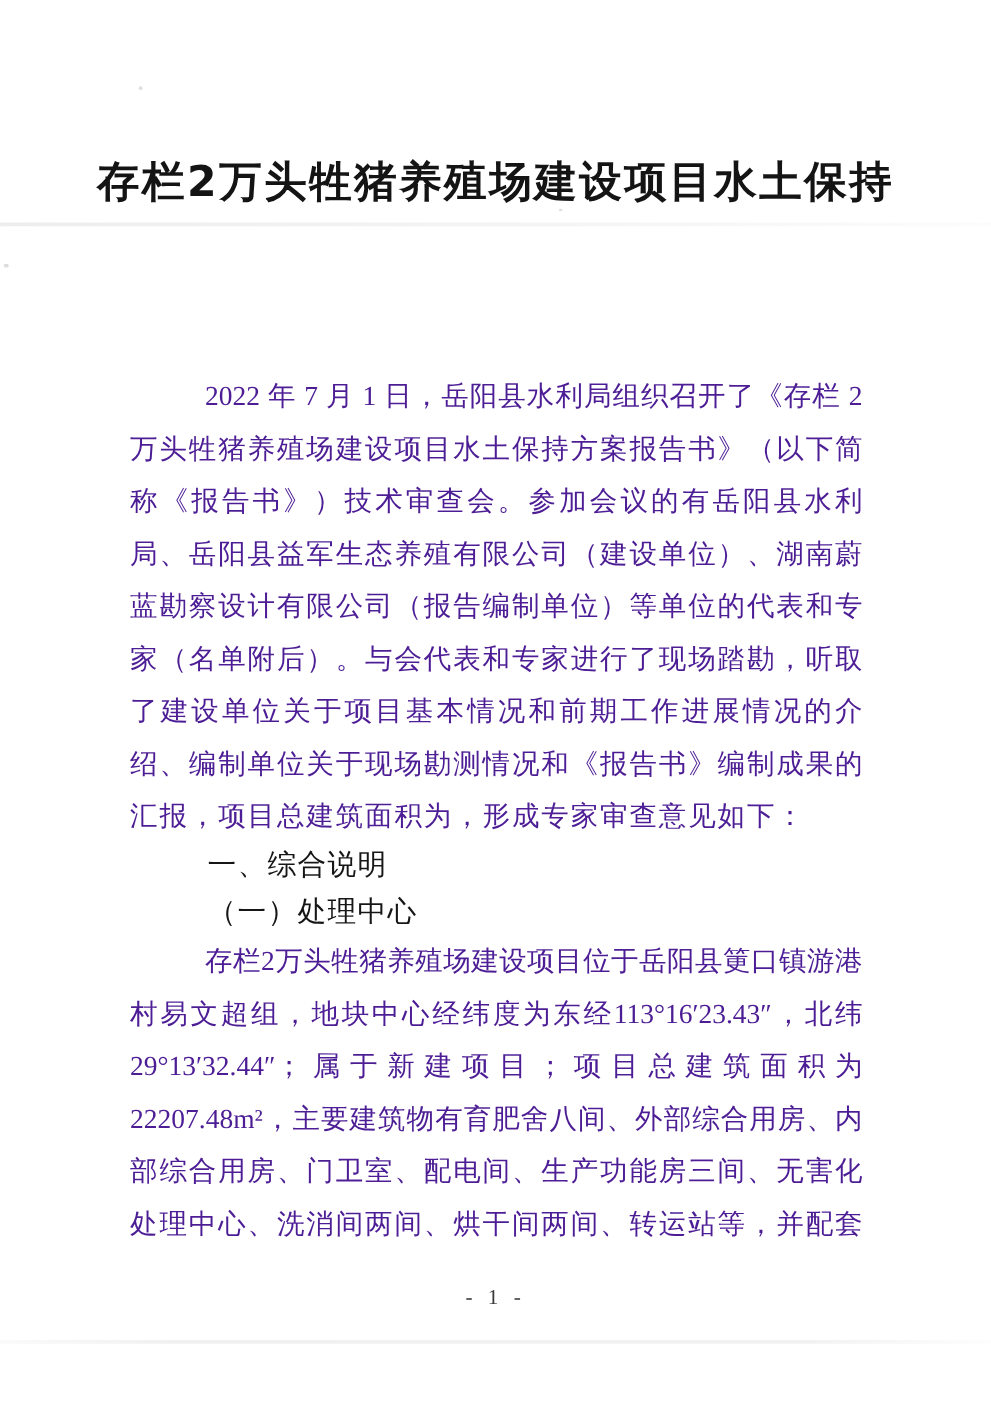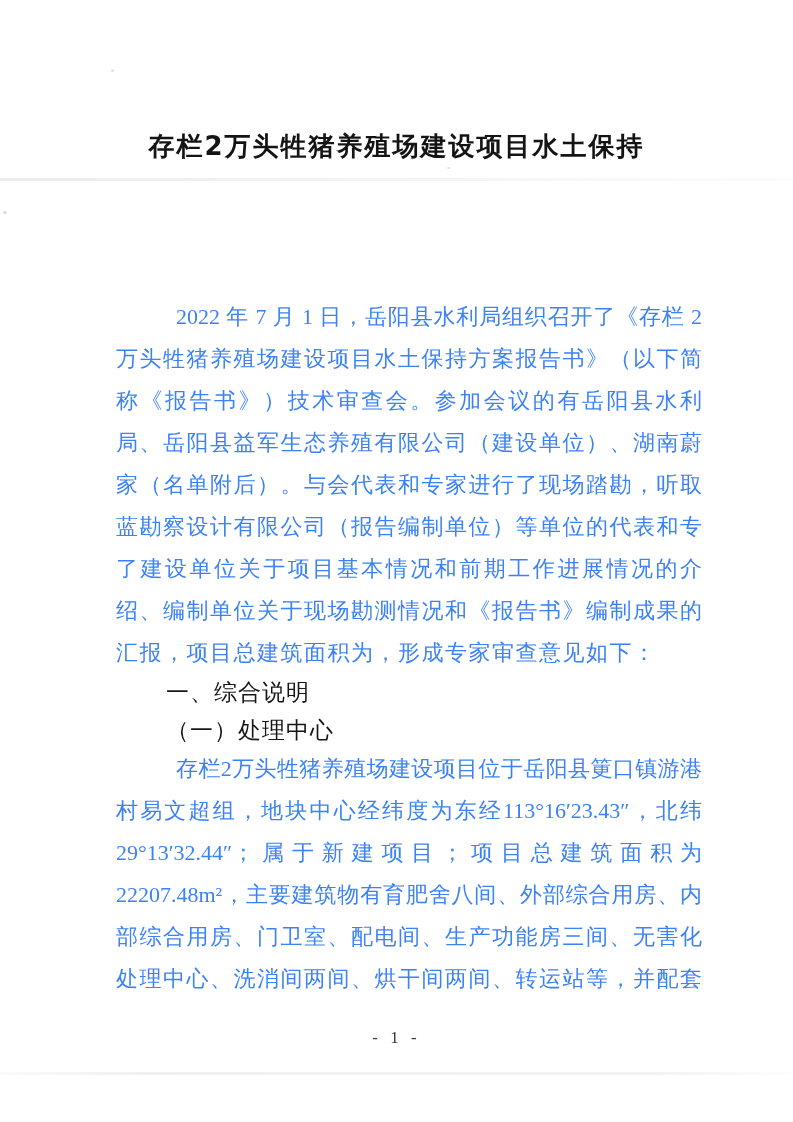--- a/index.html
+++ b/index.html
@@ -15,34 +15,33 @@
     
     .doc-title {
       position: absolute;
       top: 122px;
       left: 0;
       width: 100%;
       margin: 0;
       text-align: center;
       font-family: "DejaVu Sans", "Liberation Sans", sans-serif;
       font-weight: bold;
-      font-size: 26px;
+      font-size: 34px;
       line-height: 48px;
       letter-spacing: 2px;
       color: #141414;
     }
     
     .para {
       position: absolute;
       left: 104px;
       width: 586px;
       font-size: 22px;
       line-height: 42px;
-      color: #3b82f6;
-      margin-left: 12px;
+      color: #4c1d95;
     }
     .para-1 { top: 296px; }
     .para-2 { top: 748px; }
     .tline {
       text-align: justify;
       text-align-last: justify;
       white-space: normal;
       height: 42px;
       overflow: hidden;
     }
@@ -117,22 +116,22 @@
 
   <h1 class="doc-title">
     <div>存栏2万头牲猪养殖场建设项目水土保持</div>
   </h1>
 
   <div class="para para-1">
     <div class="tline firstline">2022 年 7 月 1 日，岳阳县水利局组织召开了《存栏 2</div>
     <div class="tline">万头牲猪养殖场建设项目水土保持方案报告书》（以下简</div>
     <div class="tline">称《报告书》）技术审查会。参加会议的有岳阳县水利</div>
     <div class="tline">局、岳阳县益军生态养殖有限公司（建设单位）、湖南蔚</div>
+    <div class="tline">蓝勘察设计有限公司（报告编制单位）等单位的代表和专</div>
     <div class="tline">家（名单附后）。与会代表和专家进行了现场踏勘，听取</div>
-    <div class="tline">蓝勘察设计有限公司（报告编制单位）等单位的代表和专</div>
     <div class="tline">了建设单位关于项目基本情况和前期工作进展情况的介</div>
     <div class="tline">绍、编制单位关于现场勘测情况和《报告书》编制成果的</div>
     <div class="tline lastline">汇报，项目总建筑面积为，形成专家审查意见如下：</div>
   </div>
 
   <div class="heading heading-section">一、综合说明</div>
   <div class="heading heading-subsection">（一）处理中心</div>
 
   <div class="para para-2">
     <div class="tline firstline">存栏2万头牲猪养殖场建设项目位于岳阳县筻口镇游港</div>

